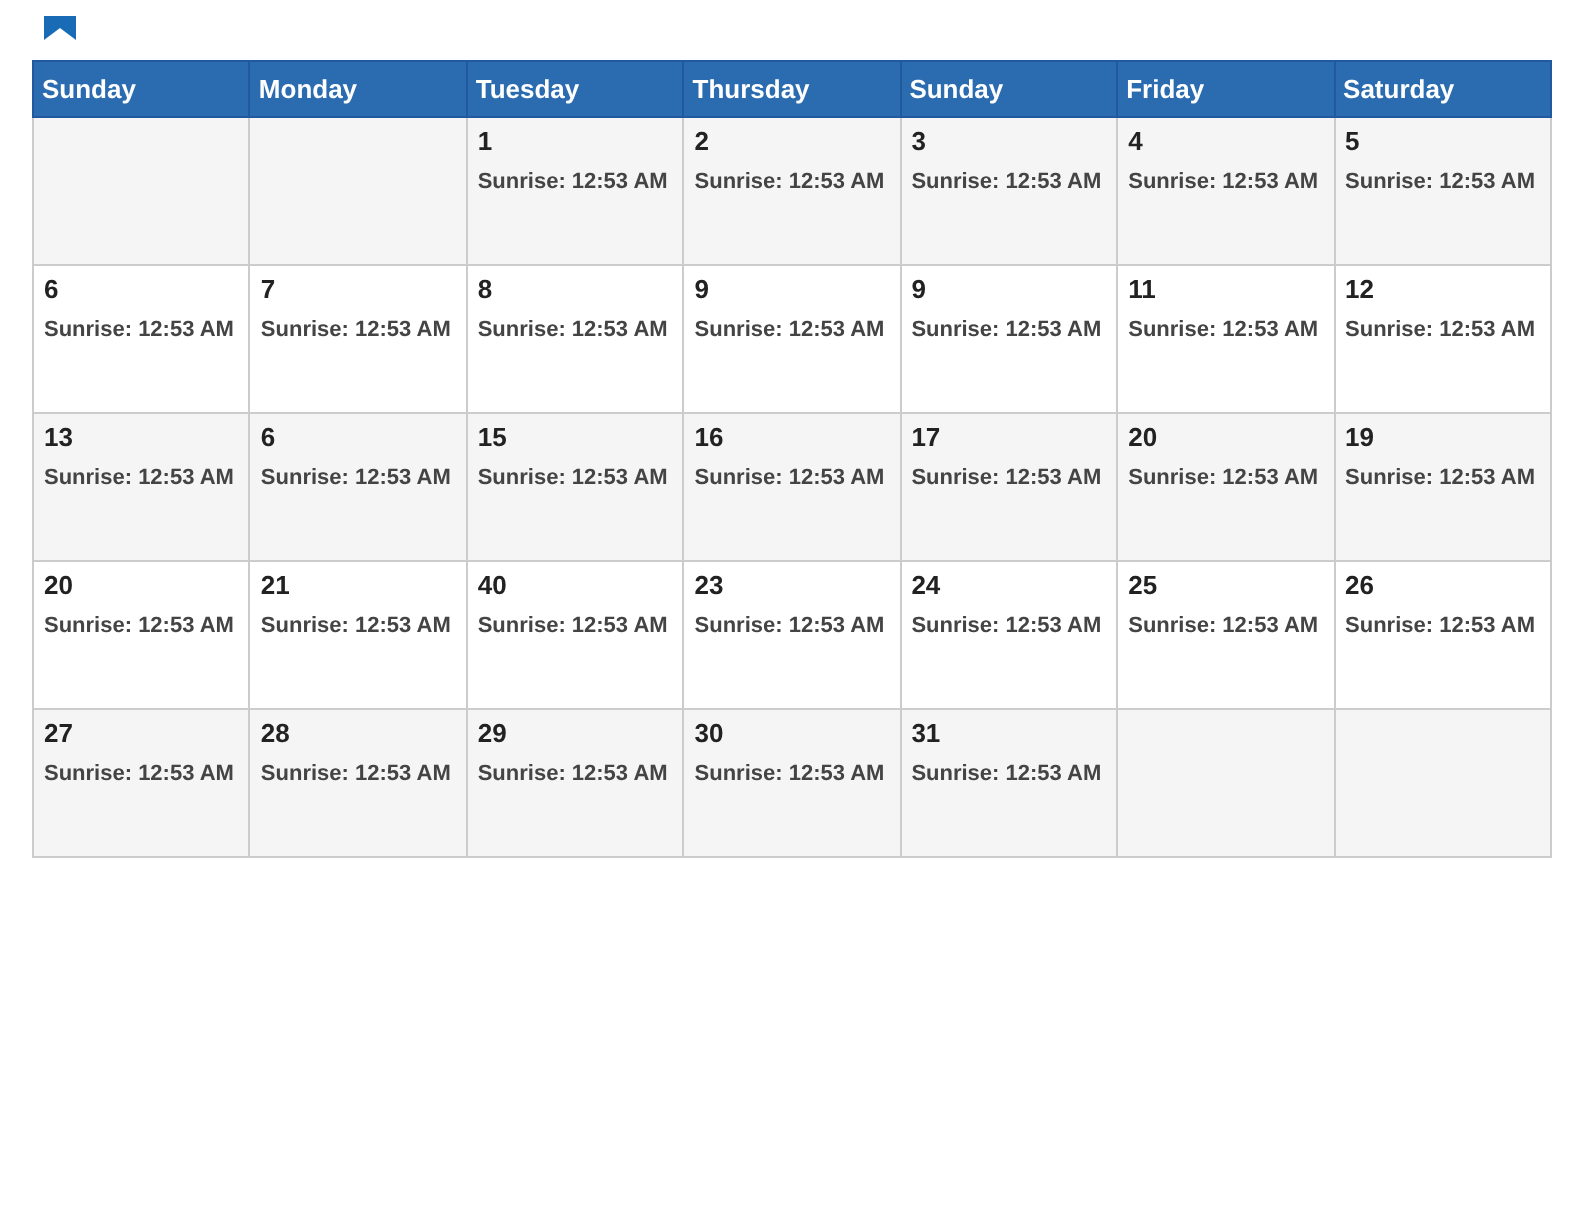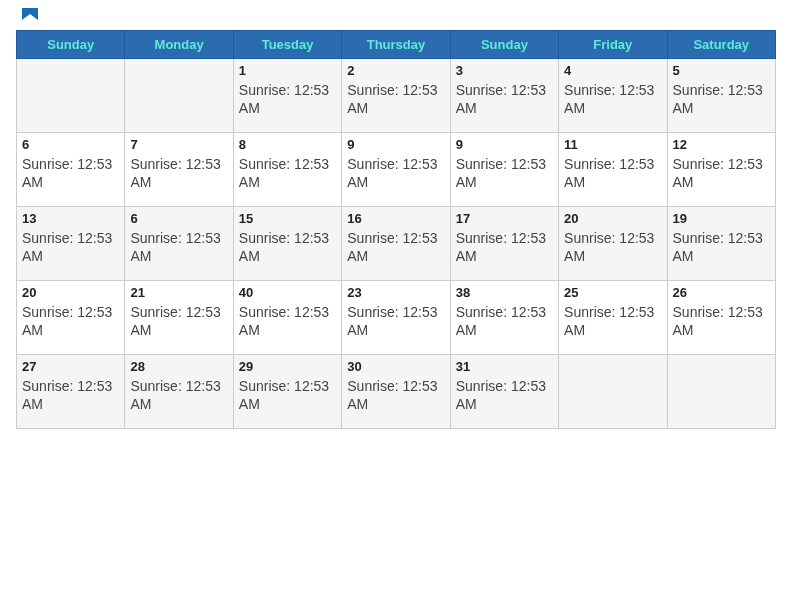--- a/index.html
+++ b/index.html
@@ -52,25 +52,25 @@
       color: #333;
       margin-top: 2px;
     }
     .calendar {
       width: 100%;
       border-collapse: collapse;
       border: 1px solid #ccc;
     }
     .calendar thead tr th {
       background-color: #2b6cb0;
-      color: #5eead4;
+      color: #ffffff;
       font-size: 13px;
       font-weight: bold;
       padding: 6px 4px;
-      text-align: center;
+      text-align: left;
       border: 1px solid #2059a0;
       width: calc(100% / 7);
     }
     .calendar tbody tr td {
       vertical-align: top;
       border: 1px solid #ccc;
       padding: 4px 5px;
       height: 74px;
       width: calc(100% / 7);
       background: #fff;
@@ -82,22 +82,23 @@
       background: #fff;
     }
     .day-number {
       font-size: 13px;
       font-weight: bold;
       color: #222;
       display: block;
       margin-bottom: 3px;
     }
     .sunrise {
-      font-size: 14px;
+      font-size: 11px;
       color: #444;
+      font-weight: bold;
     }
   </style>
 </head>
 <body>
 
 <div class="page">
   <div class="header">
     <div class="logo">
       <div>
         <div style="display:flex;align-items:center;">
@@ -156,21 +157,21 @@
           <td><span class="day-number">16</span><span class="sunrise">Sunrise: 12:53 AM</span></td>
           <td><span class="day-number">17</span><span class="sunrise">Sunrise: 12:53 AM</span></td>
           <td><span class="day-number">20</span><span class="sunrise">Sunrise: 12:53 AM</span></td>
           <td><span class="day-number">19</span><span class="sunrise">Sunrise: 12:53 AM</span></td>
         </tr>
         <tr>
           <td><span class="day-number">20</span><span class="sunrise">Sunrise: 12:53 AM</span></td>
           <td><span class="day-number">21</span><span class="sunrise">Sunrise: 12:53 AM</span></td>
           <td><span class="day-number">40</span><span class="sunrise">Sunrise: 12:53 AM</span></td>
           <td><span class="day-number">23</span><span class="sunrise">Sunrise: 12:53 AM</span></td>
-          <td><span class="day-number">38</span><span class="sunrise">Sunrise: 12:53 AM</span></td>
+          <td><span class="day-number">24</span><span class="sunrise">Sunrise: 12:53 AM</span></td>
           <td><span class="day-number">25</span><span class="sunrise">Sunrise: 12:53 AM</span></td>
           <td><span class="day-number">26</span><span class="sunrise">Sunrise: 12:53 AM</span></td>
         </tr>
         <tr>
           <td><span class="day-number">27</span><span class="sunrise">Sunrise: 12:53 AM</span></td>
           <td><span class="day-number">28</span><span class="sunrise">Sunrise: 12:53 AM</span></td>
           <td><span class="day-number">29</span><span class="sunrise">Sunrise: 12:53 AM</span></td>
           <td><span class="day-number">30</span><span class="sunrise">Sunrise: 12:53 AM</span></td>
           <td><span class="day-number">31</span><span class="sunrise">Sunrise: 12:53 AM</span></td>
           <td></td>

